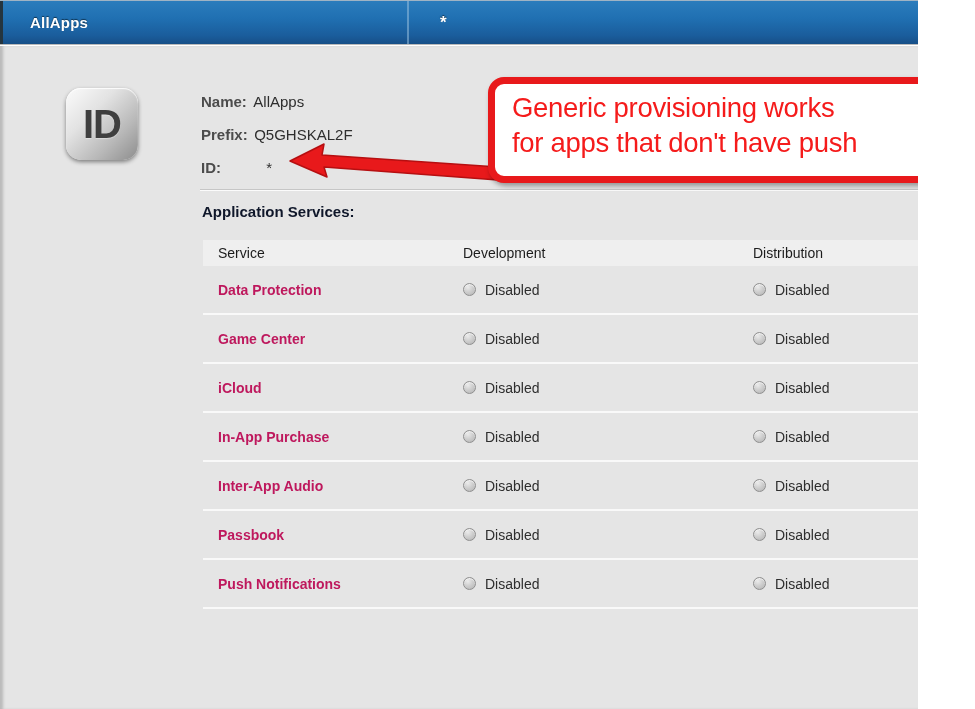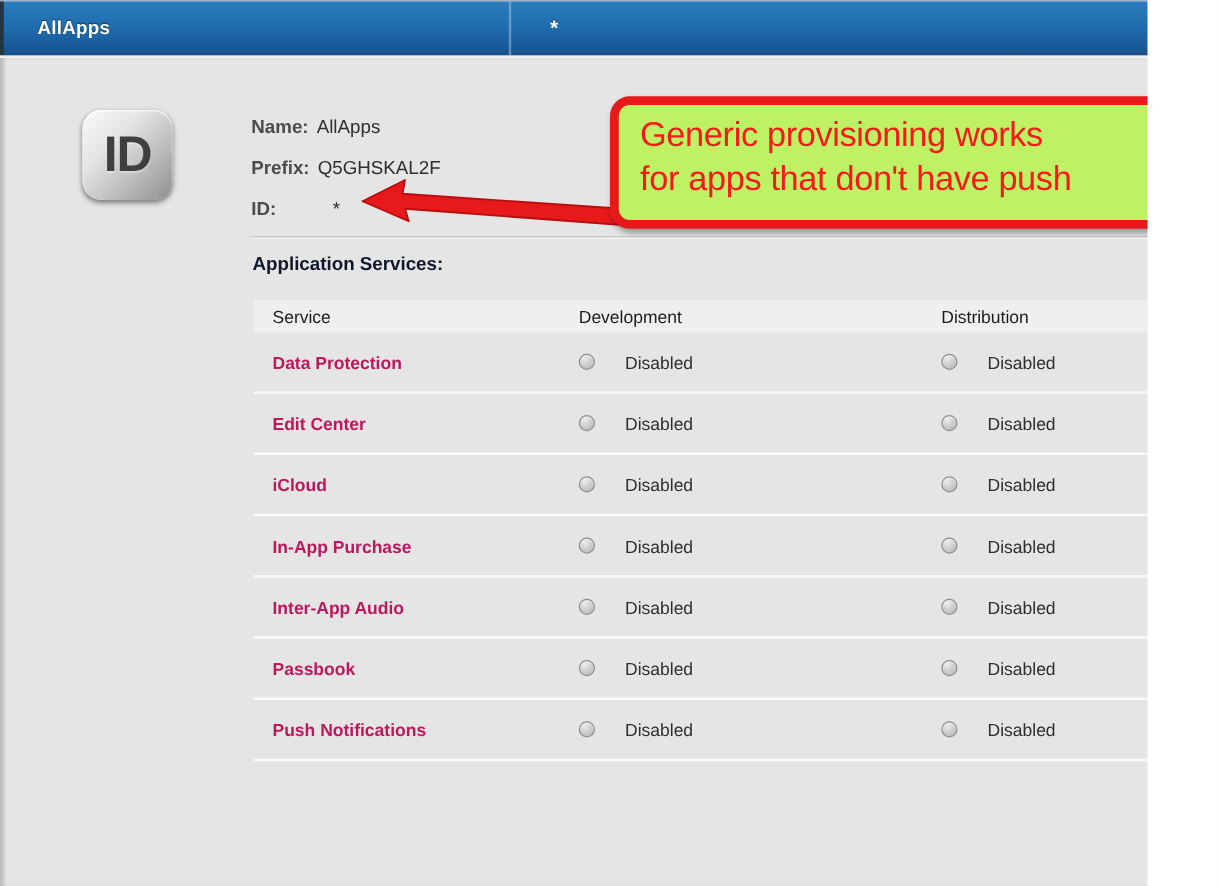--- a/index.html
+++ b/index.html
@@ -53,36 +53,36 @@
   
   #services-table { position:absolute; left:203px; top:194px; width:754px; }
   #services-head { position:relative; height:26px; background:#efefef; }
   .col { position:absolute; top:0; height:100%; display:flex; align-items:center;
     font-size:14px; color:#1c1c1c; white-space:nowrap;text-align:right; }
   .col-service { left:15px; }
   .col-dev     { left:260px; }
   .col-dist    { left:550px; }
   .svc-row { position:relative; height:49px; border-bottom:2px solid rgba(250,250,250,.95); }
   .svc-row .col-service { font-weight:bold; color:#be185d; }
-  .status-cell { display:flex; align-items:center; gap:24px; }
+  .status-cell { display:flex; align-items:center; gap:9px; }
   .radio-orb { width:13px; height:13px; border-radius:50%;
     background:radial-gradient(circle at 35% 28%, #ebebeb 0%, #cfcfcf 45%, #b2b2b2 100%);
     border:1px solid #8f8f8f; box-shadow:inset 0 1px 1px rgba(255,255,255,.7); flex:0 0 auto; }
   .status-text { font-size:14px; color:#2e2e2e; }
 
   
   #edit-button { position:absolute; left:218px; top:595px; width:131px; height:32px;
     border:1px solid #999999; border-radius:6px;
     background:linear-gradient(#fdfdfd 0%,#f1f1f1 45%,#dddddd 80%,#d6d6d6 100%);
     box-shadow:0 1px 0 rgba(255,255,255,.9);
     font-family:inherit; font-size:14px; font-weight:bold; color:#3d3d3d; cursor:pointer; }
 
   
   #callout-box { position:absolute; left:488px; top:31px; width:459px; height:106px;
-    background:#bef264; border:7px solid #e8191b; border-radius:16px;
+    background:#ffffff; border:7px solid #e8191b; border-radius:16px;
     box-shadow:2px 3px 5px rgba(0,0,0,.35); z-index:5;
     padding:6px 0 0 17px; }
   .callout-line { font-size:27.5px; line-height:35px; color:#f51b1b; white-space:nowrap; letter-spacing:-.3px; }
 
   #callout-arrow { position:absolute; left:272px; top:92px; width:230px; height:56px; z-index:4; }
 </style>
 </head>
 <body>
 
 <div id="page">
@@ -132,21 +132,21 @@
           <span class="radio-orb"></span>
           <span class="status-text">Disabled</span>
         </span>
         <span class="col col-dist status-cell">
           <span class="radio-orb"></span>
           <span class="status-text">Disabled</span>
         </span>
       </div>
 
       <div class="svc-row">
-        <span class="col col-service">Edit Center</span>
+        <span class="col col-service">Game Center</span>
         <span class="col col-dev status-cell">
           <span class="radio-orb"></span>
           <span class="status-text">Disabled</span>
         </span>
         <span class="col col-dist status-cell">
           <span class="radio-orb"></span>
           <span class="status-text">Disabled</span>
         </span>
       </div>
 

